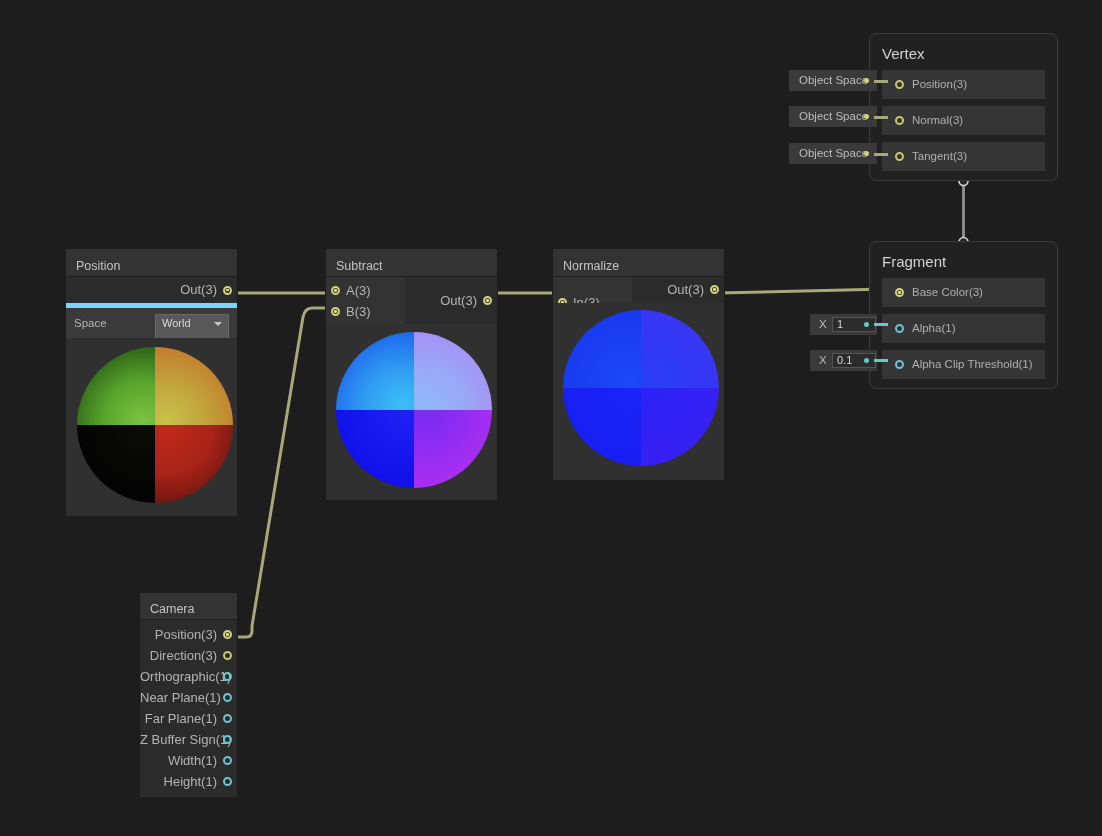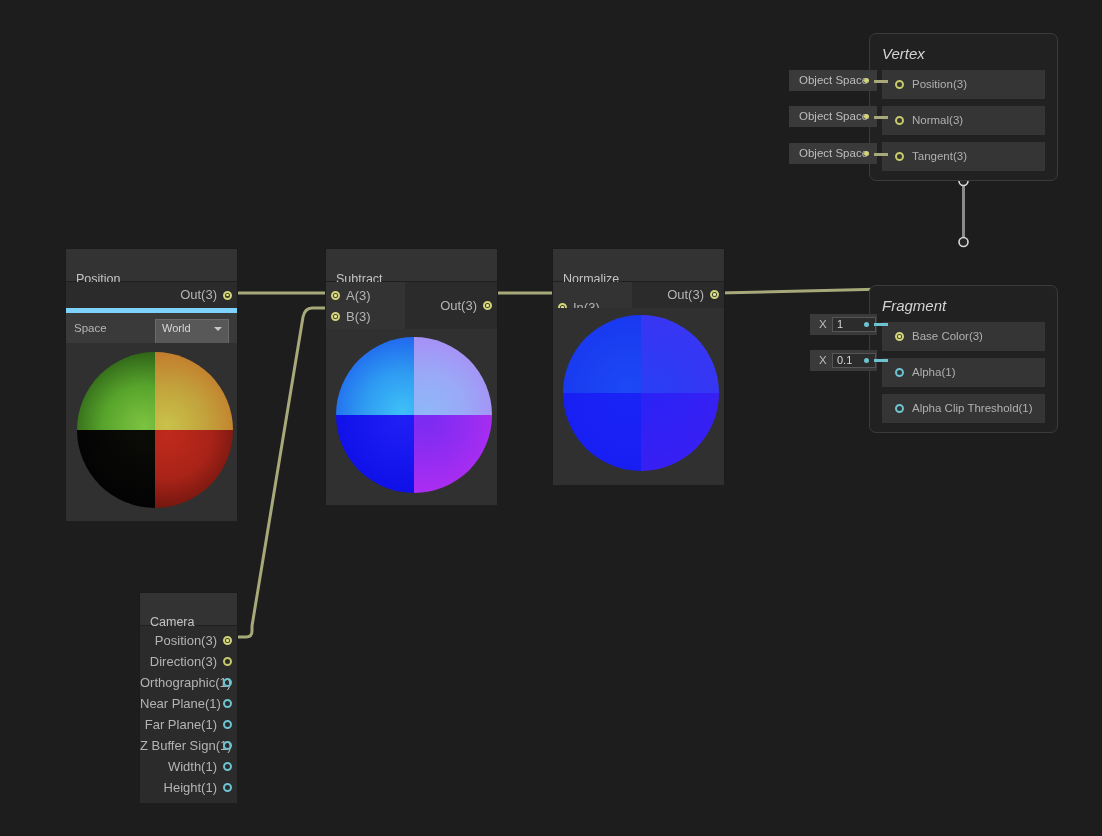--- a/index.html
+++ b/index.html
@@ -21,21 +21,21 @@
 
   
   .node {
     position: absolute;
     background: #262626;
     border: 1px solid #1b1b1b;
     box-sizing: border-box;
   }
   .node-title {
     height: 28px; line-height: 28px;
-    padding: 16px 10px;
+    padding: 3px 10px;
     font-size: 12.5px;
     color: #c4c4c4;
     background: #333333;
     border-bottom: 1px solid #1f1f1f;
     box-sizing: border-box;
   }
   .ports-row { position: relative; background: #2b2b2b; }
   .port-line {
     position: relative;
     height: 21px; line-height: 21px;
@@ -110,21 +110,20 @@
   .master {
     position: absolute;
     background: #212121;
     border: 1px solid #3b3b3b;
     border-radius: 7px;
     box-sizing: border-box;
   }
   .master-title {
     font-size: 15px; color: #d3d3d3;
     padding: 11px 0 8px 12px;
-    font-style: italic;
   }
   .master-slot {
     position: relative;
     height: 29px;
     margin: 0 12px 7px 12px;
     background: #353535;
     font-size: 11.5px;
     color: #b0b0b0;
     line-height: 29px;
     padding-left: 30px;
@@ -334,21 +333,21 @@
     <span class="chipdot"></span>
   </div>
   <div style="position:absolute; left:874px; top:115.5px; width:14px; height:3px; background:#a8a97a;"></div>
 
   <div class="chip" style="left:789px; top:143px; width:88px;">
     <span>Object Space</span>
     <span class="chipdot"></span>
   </div>
   <div style="position:absolute; left:874px; top:152.5px; width:14px; height:3px; background:#a8a97a;"></div>
 
-  <div class="master" style="left:869px; top:241px; width:189px; height:148px;margin-top:44px;">
+  <div class="master" style="left:869px; top:241px; width:189px; height:148px;">
     <div class="master-title">Fragment</div>
     <div class="master-slot">
       <span class="pd v3 filled"></span>
       <span>Base Color(3)</span>
     </div>
     <div class="master-slot">
       <span class="pd f1"></span>
       <span>Alpha(1)</span>
     </div>
     <div class="master-slot">

